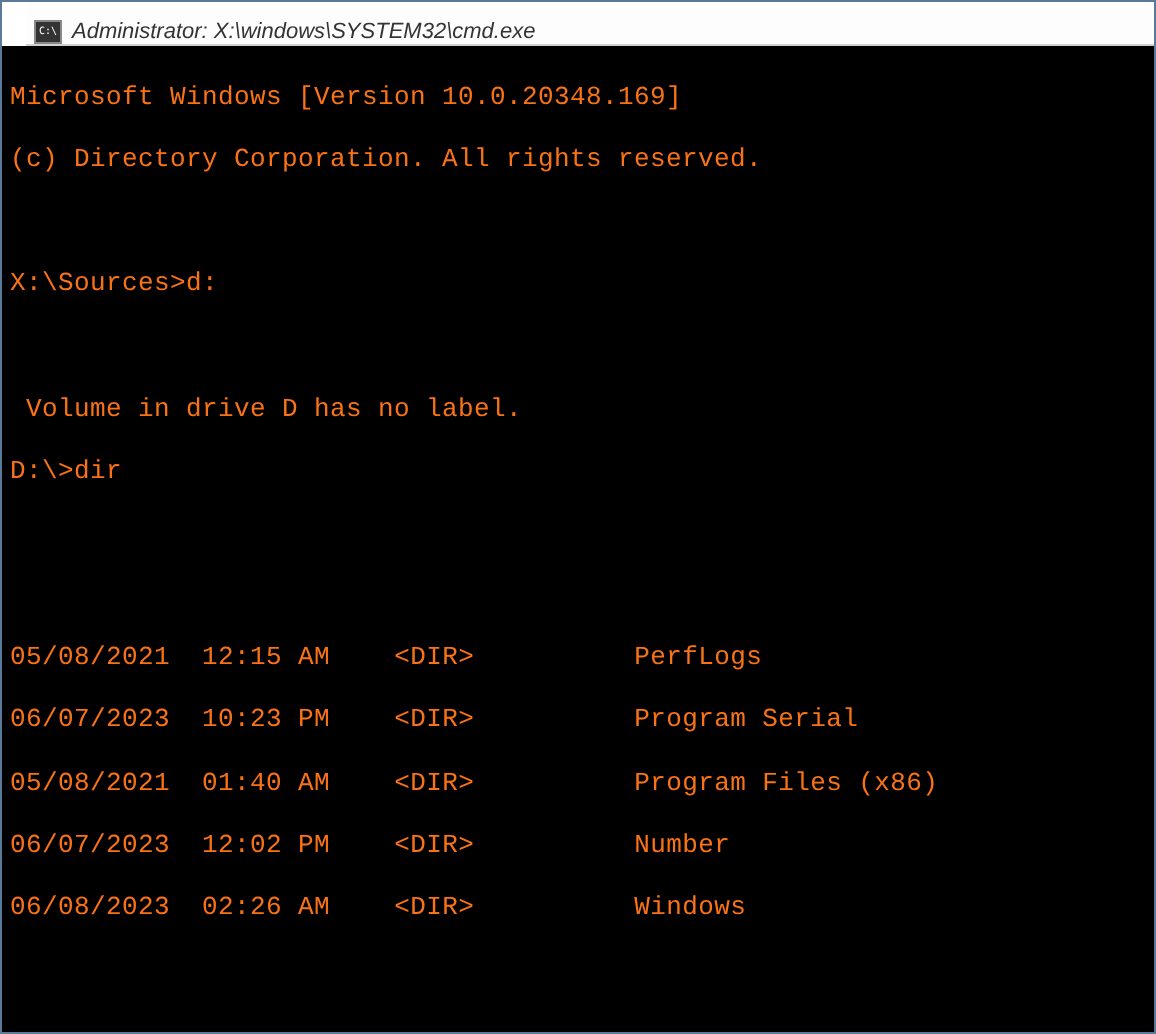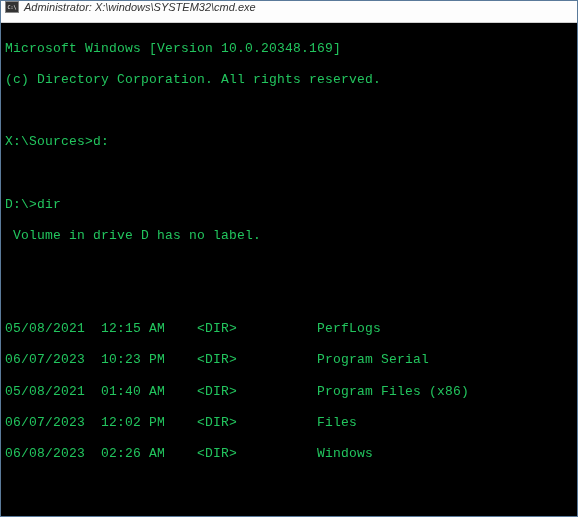--- a/index.html
+++ b/index.html
@@ -16,26 +16,27 @@
     background: #fff;
     border: 1px solid #5a7a9a;
     display: flex;
     flex-direction: column;
   }
   .titlebar {
     height: 22px;
     background: #fdfdfd;
     border-bottom: 1px solid #d0d0d0;
     display: flex;
-    align-items: flex-start;
+    align-items: flex-end;
     padding: 0 4px;
     font-family: "Segoe UI", Tahoma, sans-serif;
     font-size: 11px;
     color: #333;
     font-style: italic;
+    margin-left: 12px;
   }
   .app-icon {
     width: 14px;
     height: 12px;
     background: #333;
     border: 1px solid #888;
     margin-right: 5px;
     display: flex;
     align-items: center;
     justify-content: center;
@@ -44,21 +45,21 @@
   .app-icon::after {
     content: "C:\\";
     color: #fff;
     font-size: 5px;
     font-family: monospace;
     line-height: 1;
   }
   .terminal {
     flex: 1;
     background: #000;
-    color: #22c55e;
+    color: #f97316;
     font-size: 13px;
     line-height: 1.2;
     padding: 2px 4px;
     white-space: pre;
     overflow: hidden;
     letter-spacing: 0.2px;
     font-family: Liberation Mono, monospace;
   }
   .terminal-line { min-height: 15.6px; }
 </style>
@@ -69,28 +70,28 @@
   <div class="titlebar">
     <span class="app-icon"></span>
     <span>Administrator: X:\windows\SYSTEM32\cmd.exe</span>
   </div>
   <div class="terminal">
 <div class="terminal-line">Microsoft Windows [Version 10.0.20348.169]</div>
 <div class="terminal-line">(c) Directory Corporation. All rights reserved.</div>
 <div class="terminal-line"> </div>
 <div class="terminal-line"><span>X:\Sources&gt;</span><span>d:</span></div>
 <div class="terminal-line"> </div>
+<div class="terminal-line"> Volume in drive D has no label.</div>
 <div class="terminal-line"><span>D:\&gt;</span><span>dir</span></div>
-<div class="terminal-line"> Volume in drive D has no label.</div>
 <div class="terminal-line"> </div>
 <div class="terminal-line"> </div>
 <div class="terminal-line"><span>05/08/2021</span>  <span>12:15 AM</span>    <span>&lt;DIR&gt;</span>          <span>PerfLogs</span></div>
 <div class="terminal-line"><span>06/07/2023</span>  <span>10:23 PM</span>    <span>&lt;DIR&gt;</span>          <span>Program Serial</span></div>
 <div class="terminal-line"><span>05/08/2021</span>  <span>01:40 AM</span>    <span>&lt;DIR&gt;</span>          <span>Program Files (x86)</span></div>
-<div class="terminal-line"><span>06/07/2023</span>  <span>12:02 PM</span>    <span>&lt;DIR&gt;</span>          <span>Files</span></div>
+<div class="terminal-line"><span>06/07/2023</span>  <span>12:02 PM</span>    <span>&lt;DIR&gt;</span>          <span>Number</span></div>
 <div class="terminal-line"><span>06/08/2023</span>  <span>02:26 AM</span>    <span>&lt;DIR&gt;</span>          <span>Windows</span></div>
 
 
 
 
 
 
 
 
   </div>

